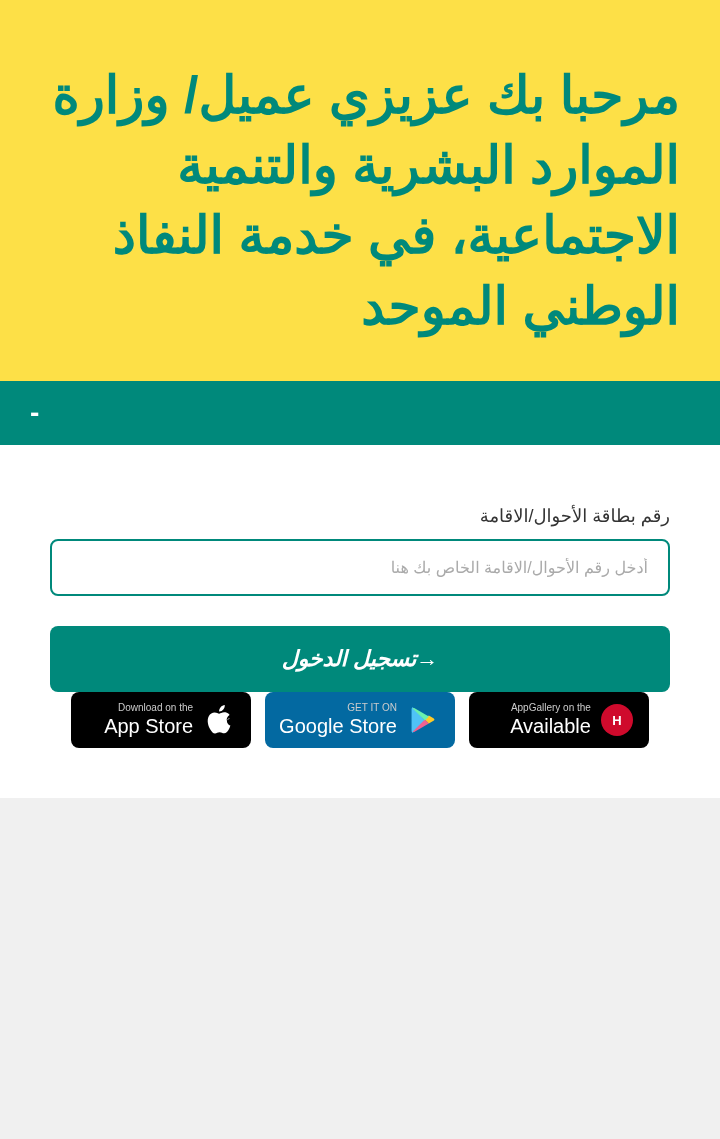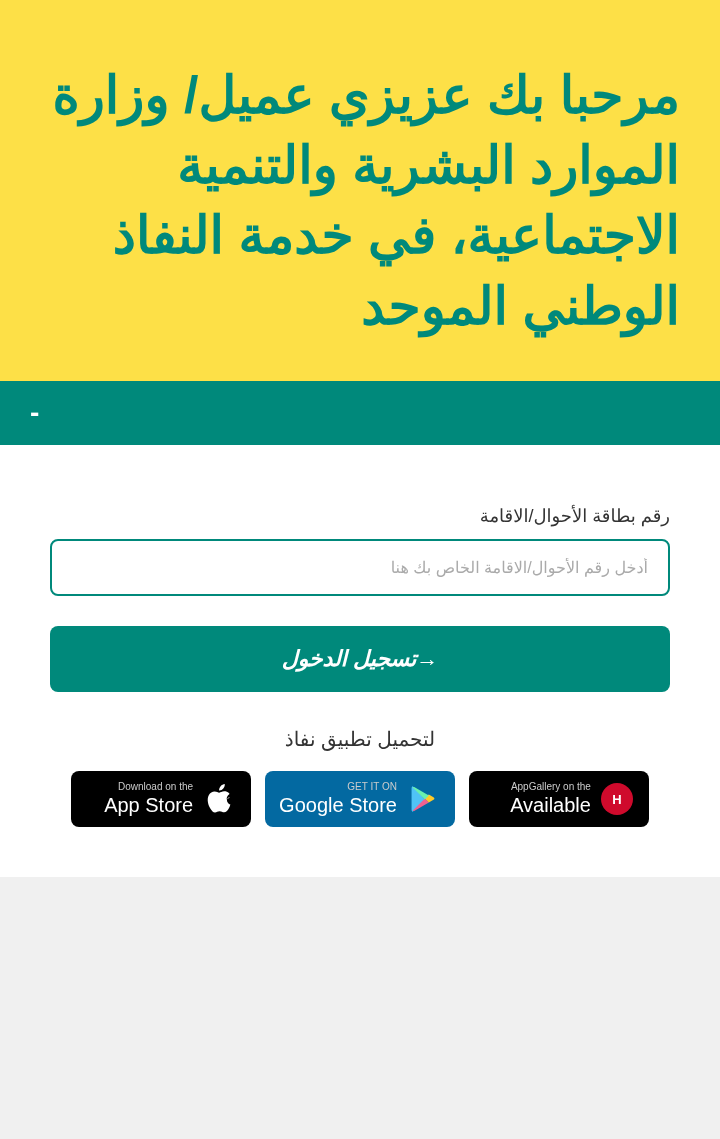--- a/index.html
+++ b/index.html
@@ -195,21 +195,20 @@
   <div class="form-wrapper">
 
     
     <label class="field-label">رقم بطاقة الأحوال/الاقامة</label>
     <input type="text" class="id-input" placeholder="أدخل رقم الأحوال/الاقامة الخاص بك هنا" style="">
 
     
     <button class="login-btn">→تسجيل الدخول</button>
 
     
-    <p class="download-label">لتحميل تطبيق نفاذ</p>
 
     
     <div class="store-buttons">
 
       <a class="store-btn store-btn-apple" href="#">
         <div class="store-icon">
           <svg width="28" height="32" viewBox="0 0 24 28" fill="white" xmlns="http://www.w3.org/2000/svg">
             <path d="M18.71 14.38c-.03-3.09 2.53-4.58 2.64-4.65-1.44-2.1-3.68-2.39-4.48-2.42-1.9-.19-3.71 1.12-4.67 1.12-.96 0-2.44-1.1-4.01-1.07-2.07.03-3.98 1.2-5.04 3.04-2.15 3.73-.55 9.23 1.54 12.25 1.03 1.48 2.25 3.13 3.85 3.07 1.55-.06 2.13-1 4-1 1.86 0 2.4 1 4.03.97 1.66-.03 2.72-1.5 3.73-2.99.78-1.14 1.37-2.42 1.65-3.83-3.6-1.39-4.2-6.46-.24-6.49z"></path>
             <path d="M15.76 4.87c.86-1.04 1.44-2.48 1.28-3.92-1.24.05-2.74.83-3.63 1.87-.8.92-1.49 2.39-1.3 3.8 1.38.1 2.79-.7 3.65-1.75z"></path>
           </svg>

